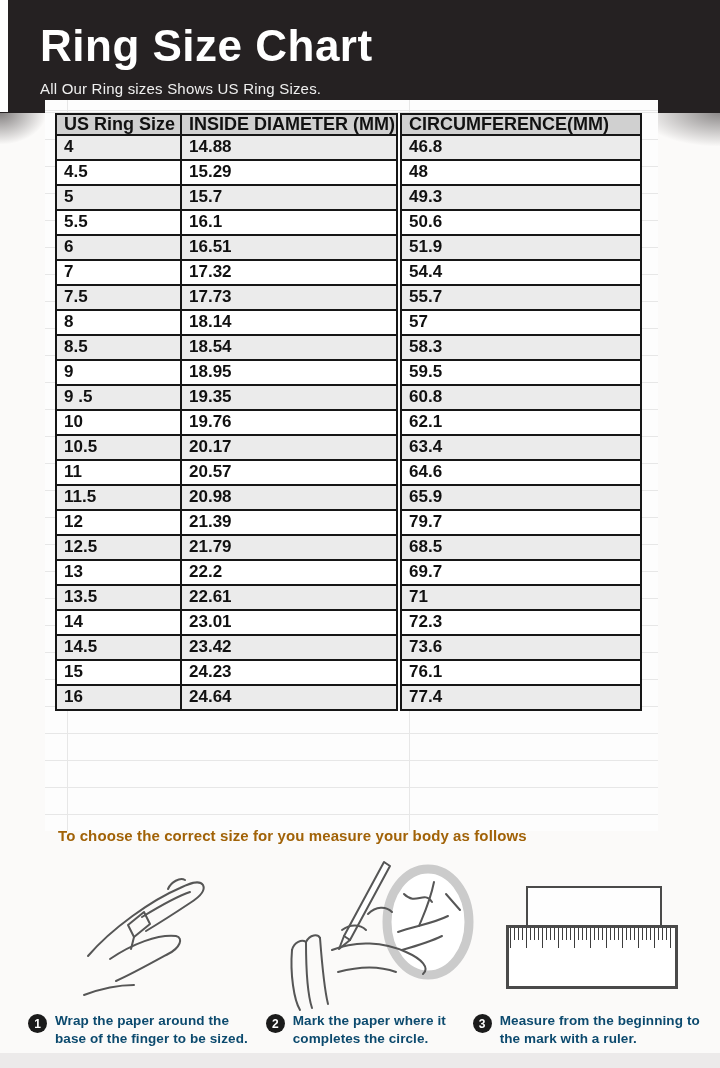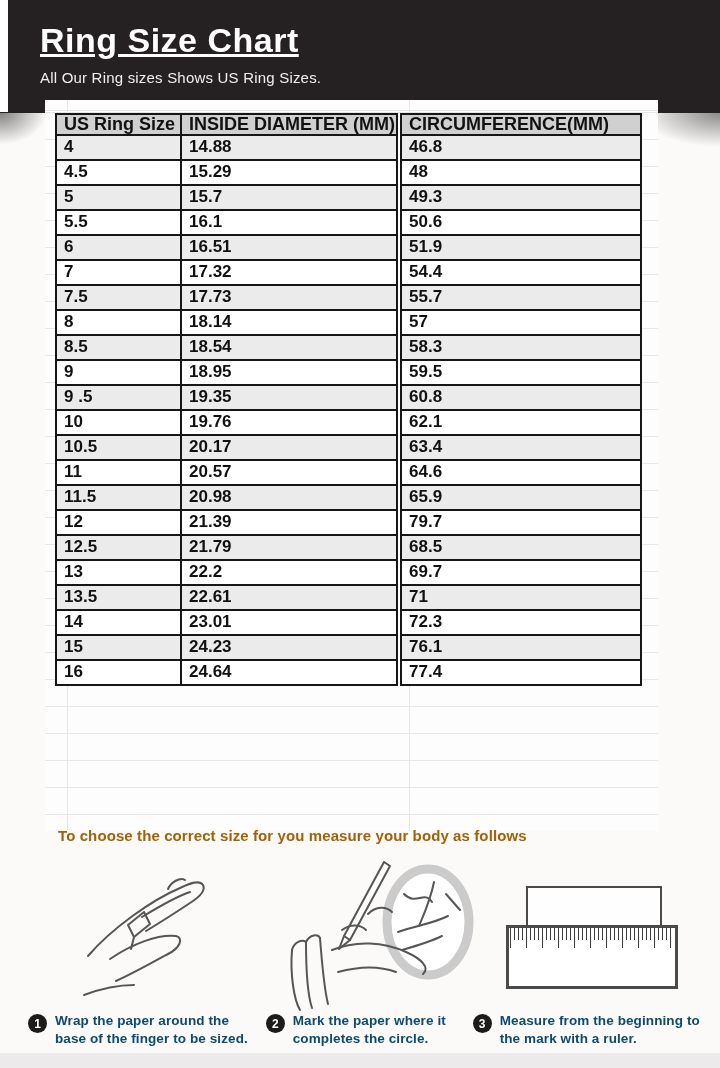--- a/index.html
+++ b/index.html
@@ -9,21 +9,21 @@
     position: relative; width: 720px; height: 1068px;
     background: #fbfaf9; overflow: hidden; margin: 0 auto;
   }
 
   
   .banner {
     position: absolute; top: 0; left: 0; width: 720px; height: 113px;
     background: #252122; padding: 21px 0 0 40px; z-index: 1;
   }
   .banner h1 {
-    color: #ffffff; font-size: 34px; font-weight: bold; letter-spacing: .5px; text-decoration: underline;
+    color: #ffffff; font-size: 44px; font-weight: bold; letter-spacing: .5px;
   }
   .banner p {
     color: #efefef; font-size: 15px; margin-top: 9px; letter-spacing: .2px;
   }
   .left-edge-strip {
     position: absolute; top: 0; left: 0; width: 8px; height: 112px;
     background: #ffffff; z-index: 2;
   }
   .corner-fade-left {
     position: absolute; top: 112px; left: 0; width: 46px; height: 32px;
@@ -245,20 +245,25 @@
           </tr>
           <tr>
             <td>13.5</td>
             <td>22.61</td>
             <td>71</td>
           </tr>
           <tr>
             <td>14</td>
             <td>23.01</td>
             <td>72.3</td>
+          </tr>
+          <tr>
+            <td>14.5</td>
+            <td>23.42</td>
+            <td>73.6</td>
           </tr>
           <tr>
             <td>15</td>
             <td>24.23</td>
             <td>76.1</td>
           </tr>
           <tr>
             <td>16</td>
             <td>24.64</td>
             <td>77.4</td>

